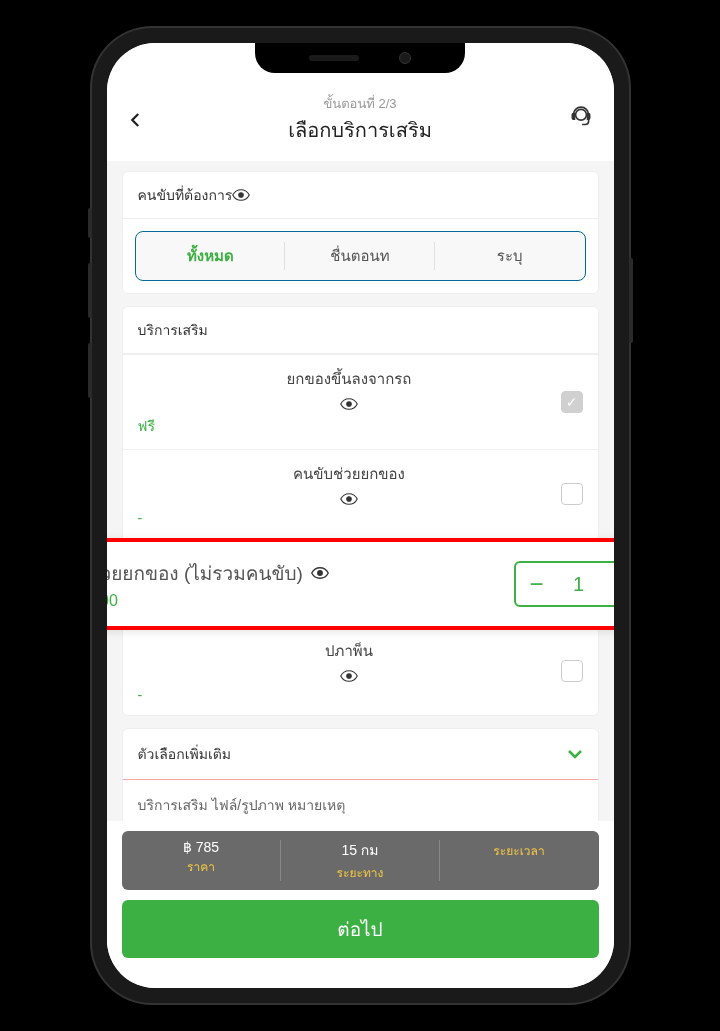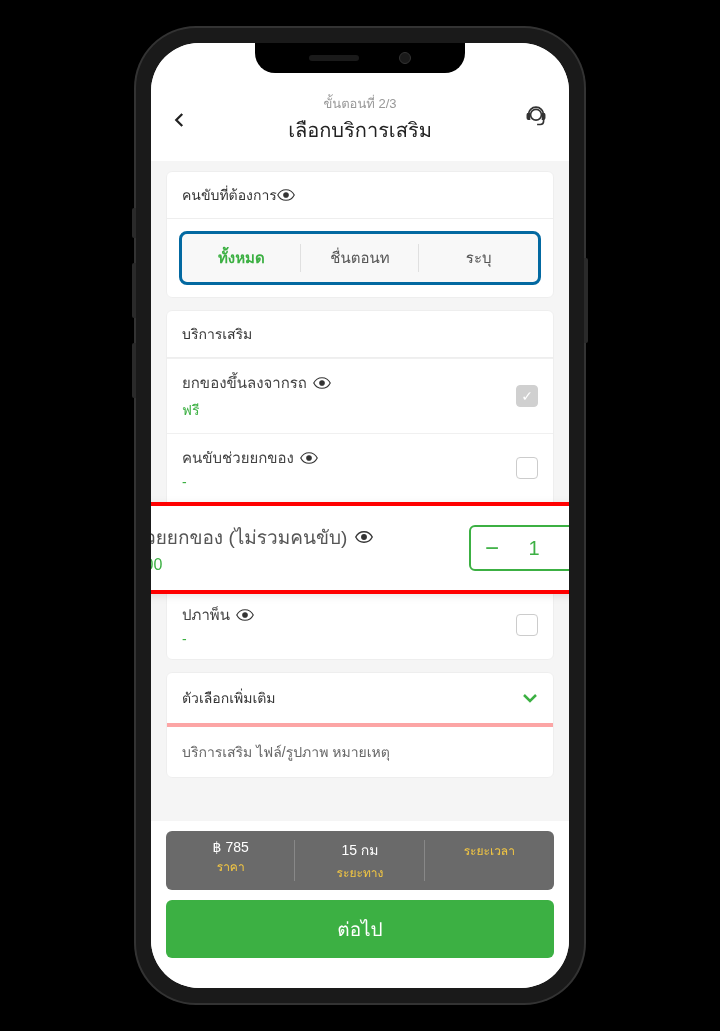--- a/index.html
+++ b/index.html
@@ -6,21 +6,21 @@
     body {
       background: #000;
       font-family: -apple-system, 'Helvetica Neue', Arial, sans-serif;
       display: flex;
       justify-content: center;
       align-items: center;
       min-height: 1031px;
       width: 720px;
     }
     .phone-frame {
-      width: 448px;
+      width: 537px;
       height: 975px;
       background: #1a1a1a;
       border-radius: 60px;
       padding: 15px;
       position: relative;
       box-shadow: 0 0 0 2px #333;
     }
     .phone-buttons-left {
       position: absolute;
       left: -4px;
@@ -128,21 +128,21 @@
       color: #333;
       display: flex;
       align-items: center;
       border-bottom: 1px solid #eee;
     }
     .segment {
       display: flex;
       margin: 12px;
       border-radius: 8px;
       overflow: hidden;
-      border: 3px solid #0369a1;
+      border: 1px solid #0369a1;
       background: #f8f8f8;
     }
     .segment-item {
       flex: 1;
       padding: 12px 8px;
       text-align: center;
       font-size: 15px;
       color: #555;
       cursor: pointer;
       position: relative;
@@ -168,20 +168,21 @@
       border-top: 1px solid #f0f0f0;
     }
     .service-row:first-of-type { border-top: none; }
     .service-left { flex: 1; }
     .service-label {
       font-size: 15px;
       color: #444;
       display: flex;
       align-items: center;
       gap: 6px;
+      flex-direction: column;
     }
     .service-price {
       font-size: 14px;
       color: #3cb043;
       margin-top: 4px;
     }
     .checkbox {
       width: 22px;
       height: 22px;
       border: 1.5px solid #ccc;
@@ -260,21 +261,21 @@
       height: 88px;
       margin: 0 -15px;
     }
     .expand-header {
       padding: 14px 15px;
       display: flex;
       justify-content: space-between;
       align-items: center;
       font-size: 14px;
       color: #333;
-      border-bottom: 4px solid #fca5a5;
+      border-bottom: 1px solid #fca5a5;
       cursor: pointer;
     }
     .chevron-down {
       color: #3cb043;
       font-size: 14px;
     }
     .expand-body {
       padding: 14px 15px;
       font-size: 14px;
       color: #666;

